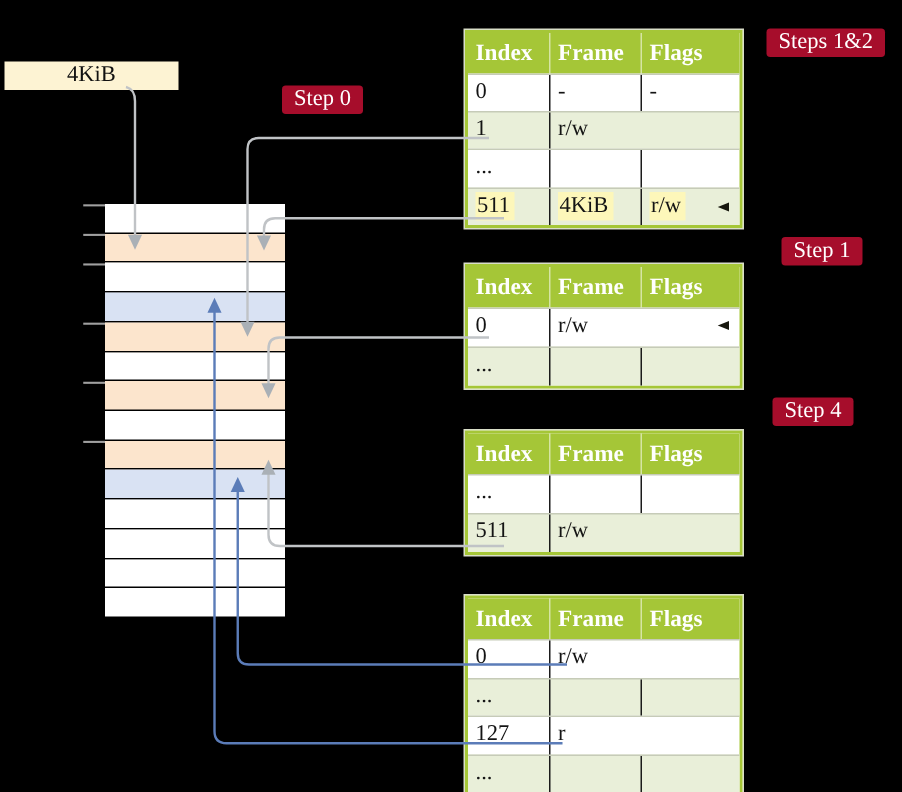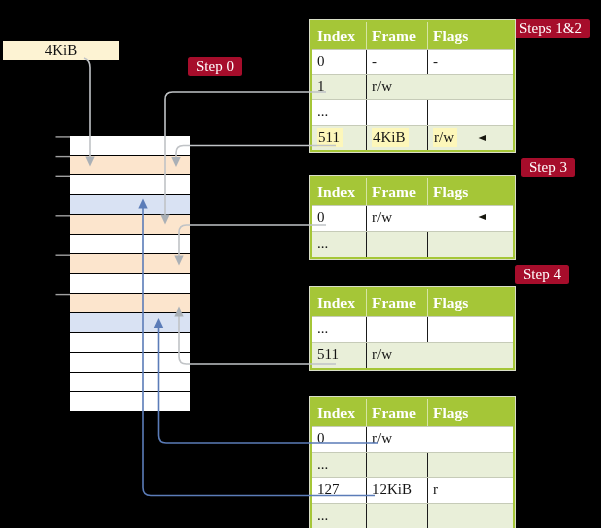--- a/index.html
+++ b/index.html
@@ -29,21 +29,21 @@
   .mrow{
     position:absolute;left:0;width:120px;height:19.8px;
     box-sizing:border-box;border-bottom:1.8px solid #000;
   }
   .mr-white{background:var(--c-row-white);}
   .mr-used{background:var(--c-frame-used);}
   .mr-target{background:var(--c-frame-target);}
 
   
   .ptable{
-    left:310px;width:205px;
+    left:310px;width:185px;
     box-sizing:border-box;border:2px solid var(--c-header-green);
     box-shadow:0 0 0 1px var(--c-outer-stroke);
     background:var(--c-row-white);
   }
   .trow{display:grid;grid-template-columns:54px 61px 51px;}
   .thead{height:27px;background:var(--c-header-green);}
   .thead .tcell{
     color:var(--c-header-text);font-weight:bold;font-size:15.5px;
     line-height:27px;
   }
@@ -69,21 +69,21 @@
   .tick{stroke:var(--c-tick);stroke-width:1.4;}
   .stub{fill:var(--c-dash);}
 </style>
 </head>
 <body>
 
 <div class="abs frame-box">4KiB</div>
 
 <div class="abs badge" style="left:188px;top:57px;">Step 0</div>
 <div class="abs badge" style="left:511px;top:18.5px;">Steps 1&amp;2</div>
-<div class="abs badge" style="left:521px;top:158px;">Step 3</div>
+<div class="abs badge" style="left:521px;top:158px;">Step 1</div>
 <div class="abs badge" style="left:515px;top:264.5px;">Step 4</div>
 
 <div class="abs mcol">
   <div class="mrow mr-white" style="top:0px"></div>
   <div class="mrow mr-used" style="top:19.7px"></div>
   <div class="mrow mr-white" style="top:39.4px"></div>
   <div class="mrow mr-target" style="top:59.1px"></div>
   <div class="mrow mr-used" style="top:78.9px"></div>
   <div class="mrow mr-white" style="top:98.6px"></div>
   <div class="mrow mr-used" style="top:118.3px"></div>
@@ -167,21 +167,20 @@
     <div class="tcell">0</div>
     <div class="tcell">r/w</div>
   </div>
   <div class="trow tbody shaded">
     <div class="tcell">...</div>
     <div class="tcell"></div>
     <div class="tcell"></div>
   </div>
   <div class="trow tbody">
     <div class="tcell">127</div>
-    <div class="tcell">12KiB</div>
     <div class="tcell">r</div>
   </div>
   <div class="trow tbody shaded">
     <div class="tcell">...</div>
     <div class="tcell"></div>
     <div class="tcell"></div>
   </div>
 </div>
 
 <svg class="overlay" width="601" height="528" viewBox="0 0 601 528">

